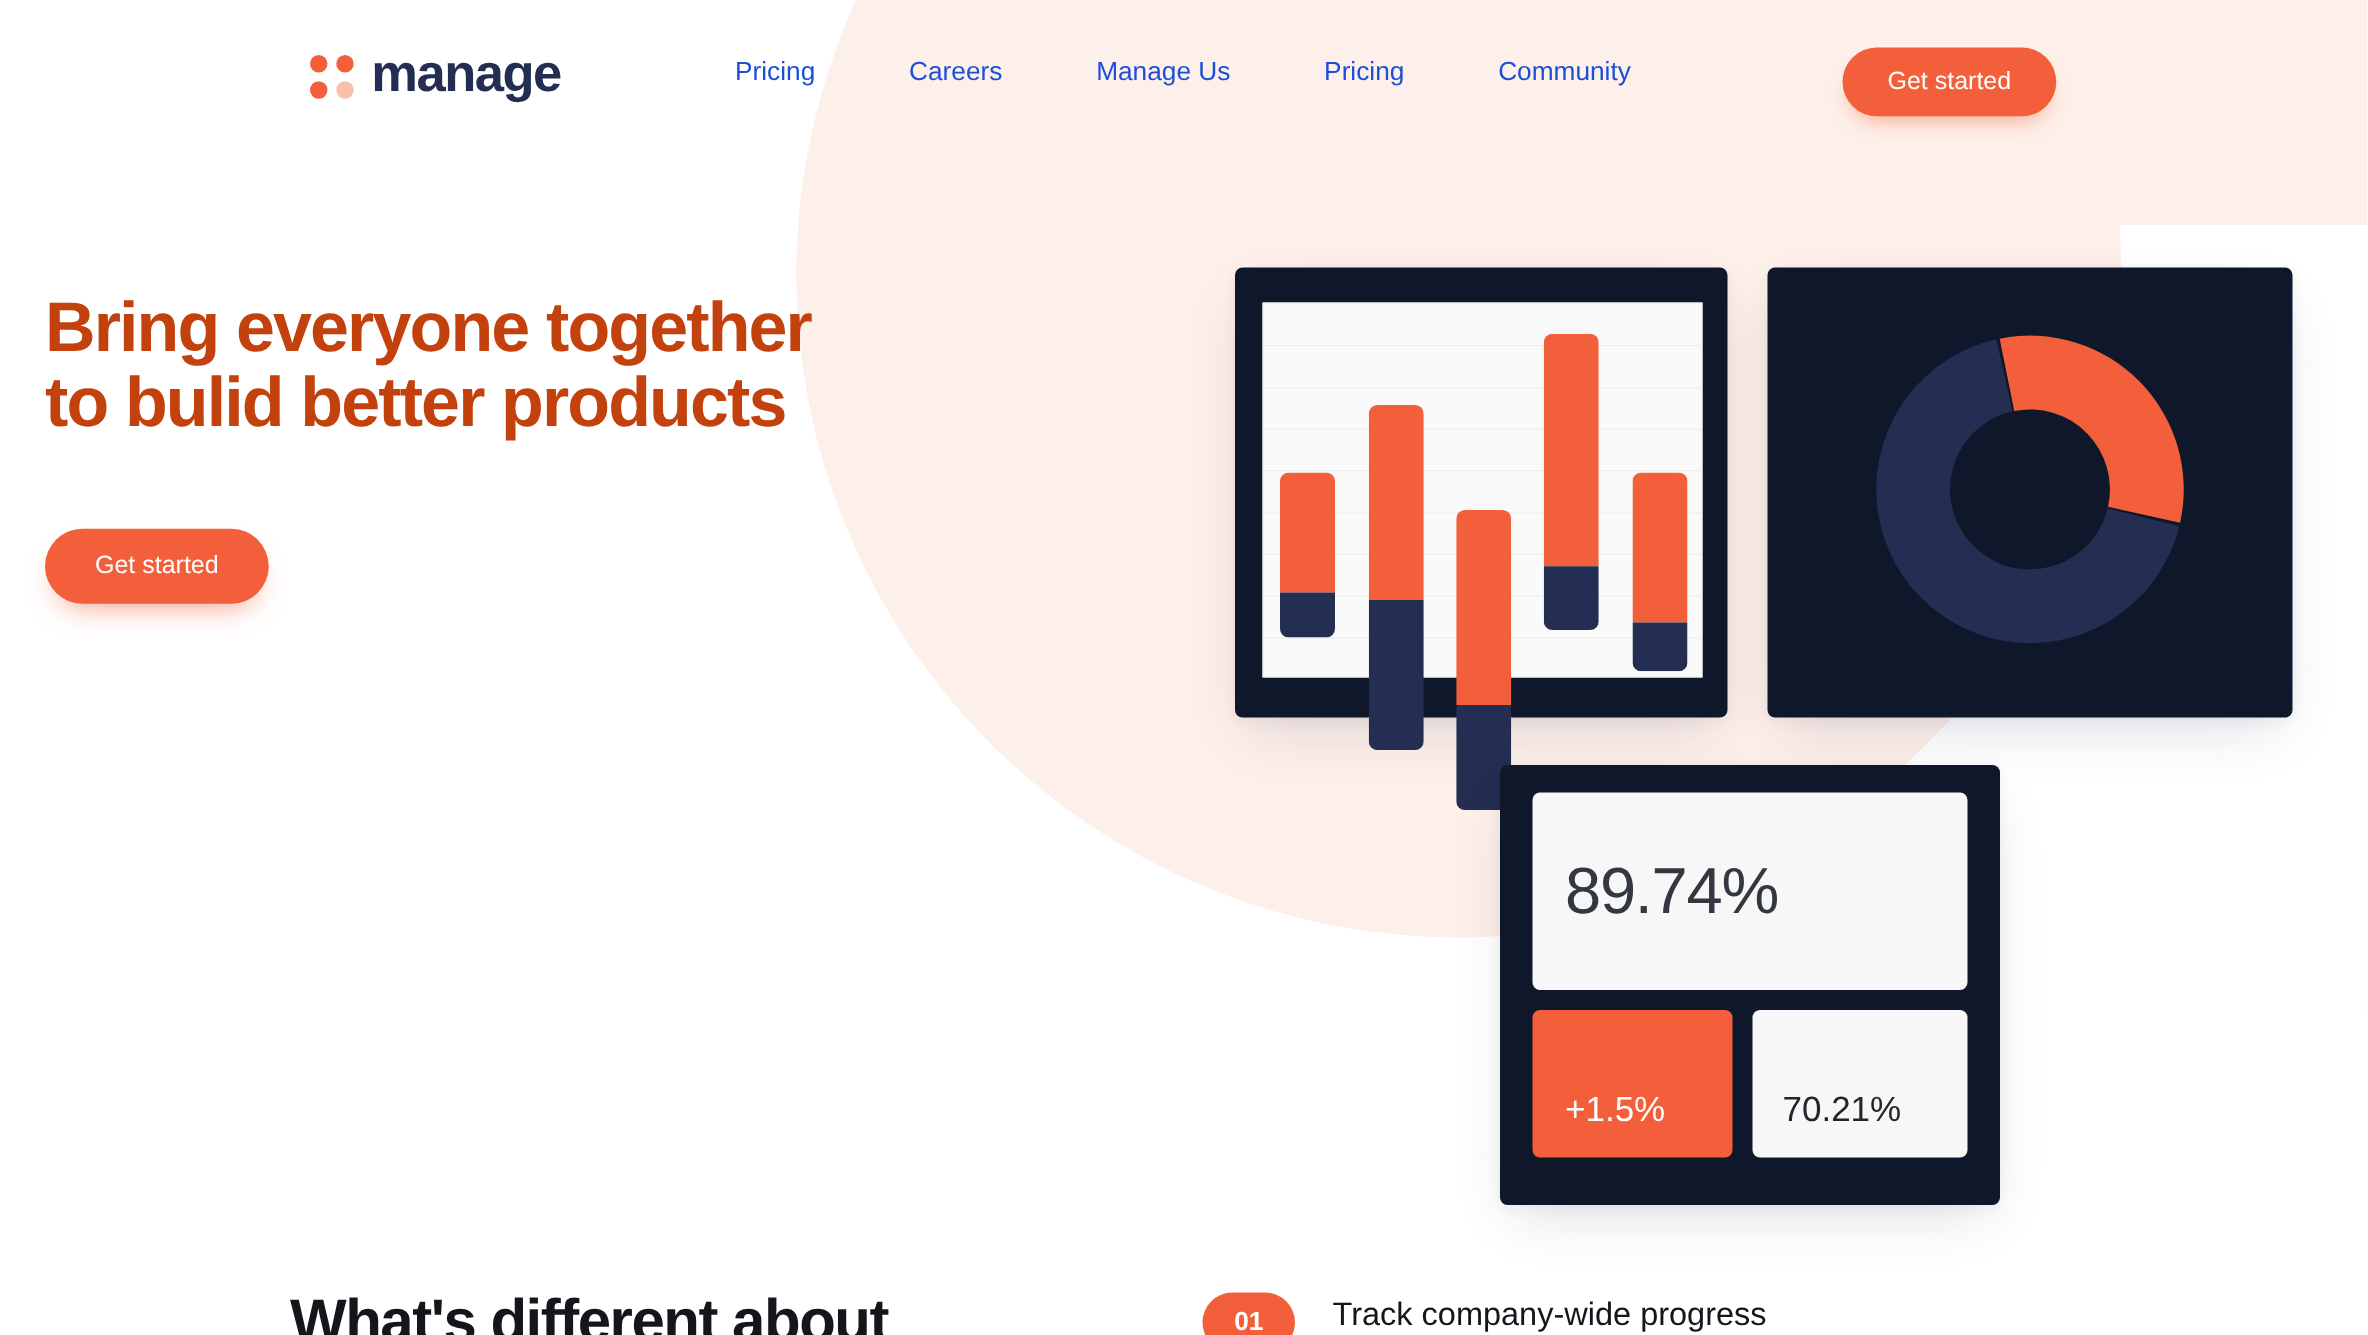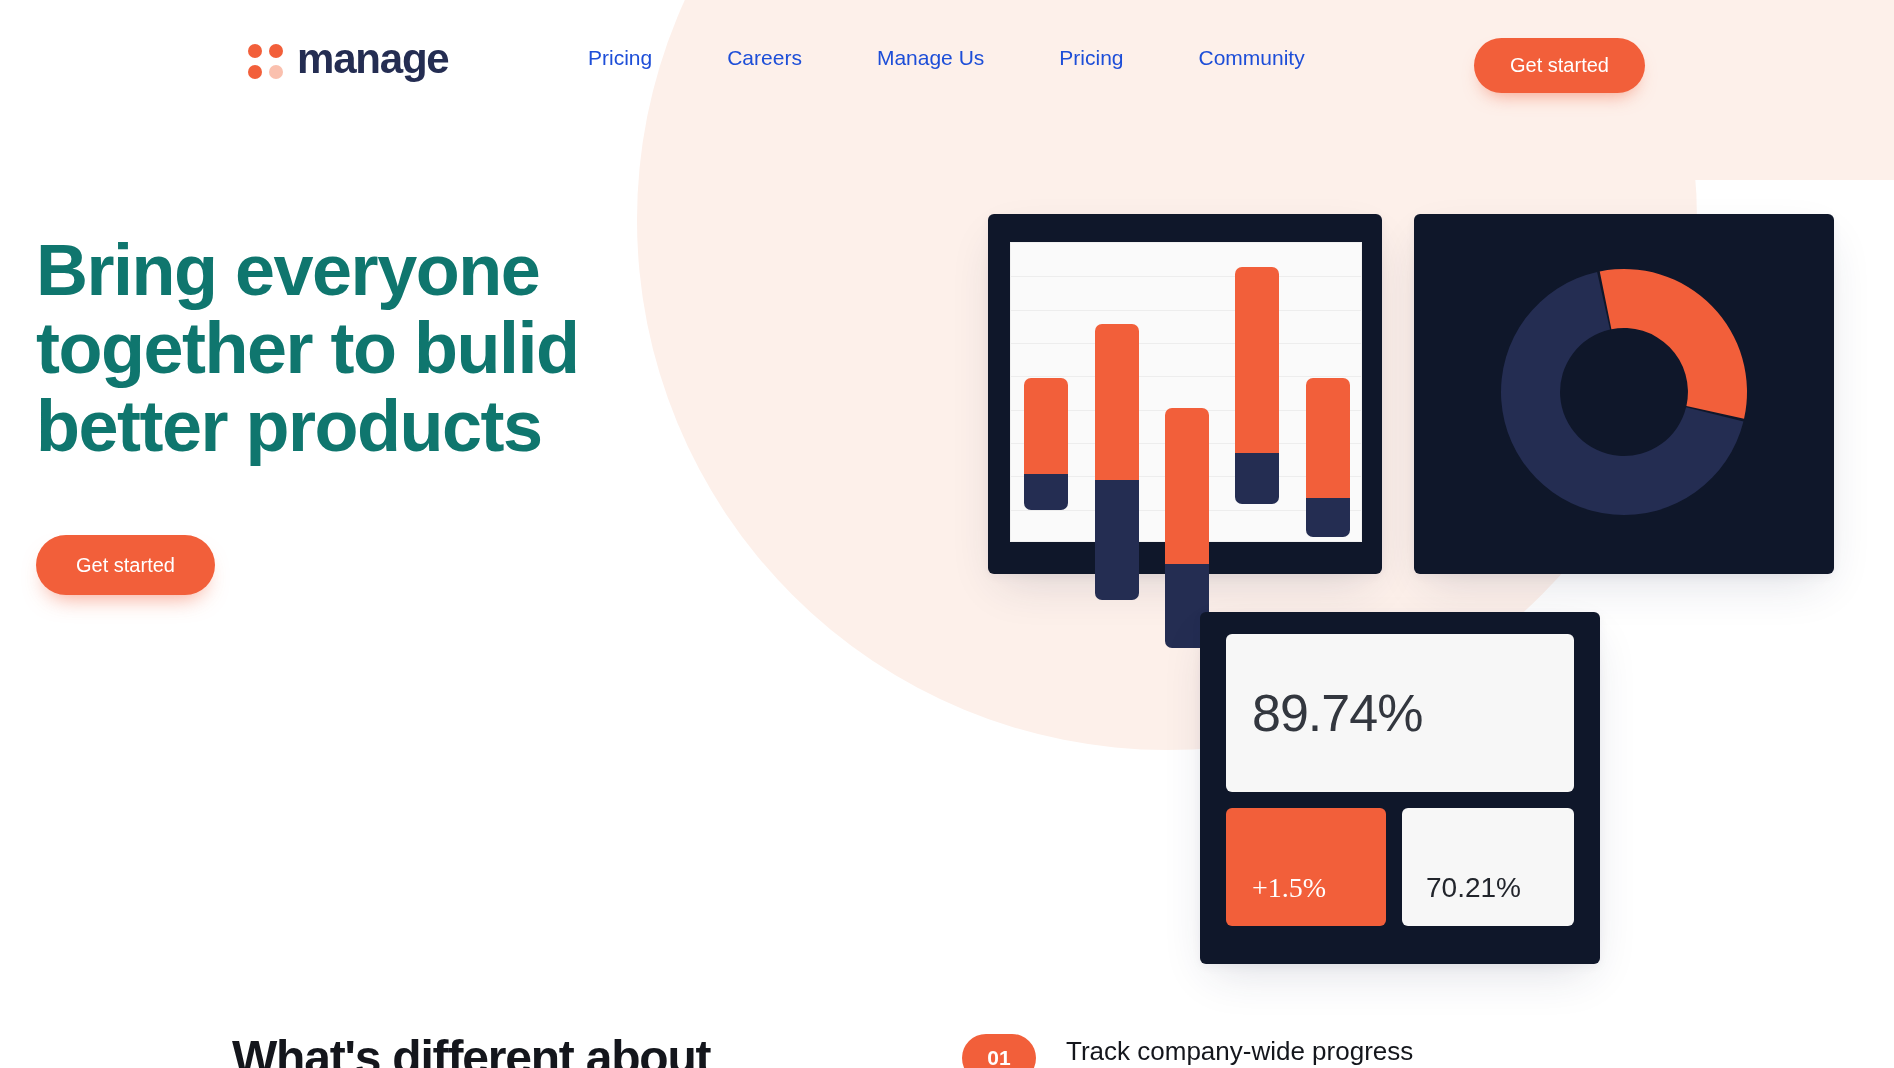--- a/index.html
+++ b/index.html
@@ -98,24 +98,24 @@
   }
 
   
   .hero-left {
     position:absolute;
     left:36px; top:232px;
     width:640px;
     z-index:4;
   }
   .hero-title {
-    font-size:72px;
+    font-size:56px;
     font-weight:700;
     line-height:1.08;
-    color:#0f766e;
+    color:#c2410c;
     letter-spacing:-1.5px;
   }
   .hero-sub {
     margin-top:55px;
     font-size:22px;
     line-height:1.72;
     color:#9093a4;
     width:580px;
   }
   .btn-hero {
@@ -182,21 +182,21 @@
     font-size:52px; font-weight:400; color:#33373f;
     letter-spacing:-1px;
   }
   .stat-orange {
     position:absolute; left:26px; top:196px;
     width:160px; height:118px;
     background:#f25f3a;
     border-radius:6px;
     display:flex; align-items:flex-end;
     padding:0 0 22px 26px;
-    font-size:28px; color:#ffffff;font-family:Liberation Serif, serif;
+    font-size:28px; color:#ffffff;
   }
   .stat-grey {
     position:absolute; left:202px; top:196px;
     width:172px; height:118px;
     background:#f7f7f7;
     border-radius:6px;
     display:flex; align-items:flex-end;
     padding:0 0 22px 24px;
     font-size:28px; color:#22252c;
   }

